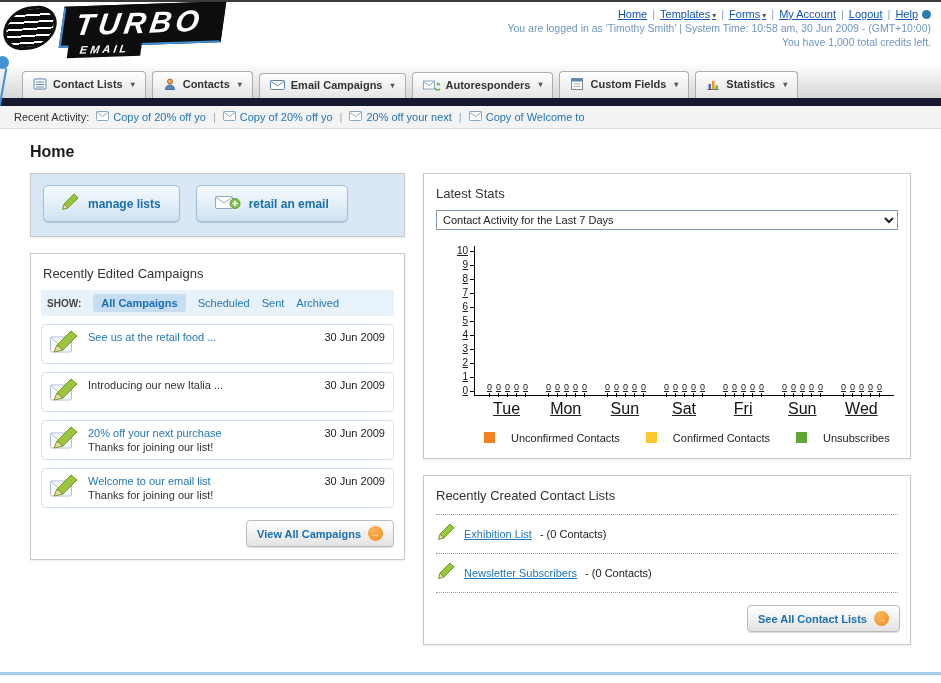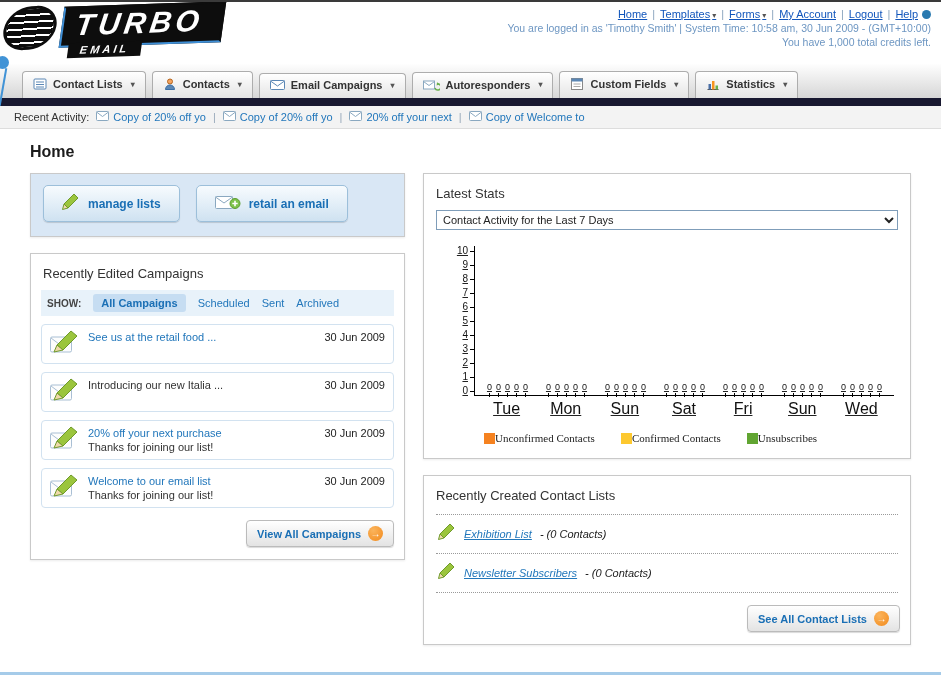--- a/index.html
+++ b/index.html
@@ -144,26 +144,26 @@
   .plot { height: 150px; border-left: 1px solid #000; border-bottom: 1px solid #000; display: flex; }
   .plot-groups { flex: 1; display: flex; align-items: flex-end; padding: 0 3px; }
   .day-group { flex: 1; display: flex; justify-content: center; gap: 4px; }
   .zero-cell { display: flex; flex-direction: column; align-items: center; }
   .zval { font-size: 9px; color: #111; line-height: 1; margin-bottom: 1px; }
   .ztick { width: 1px; height: 4px; background: #000; margin-bottom: -2px; }
   .x-labels { display: flex; padding: 4px 3px 0; }
   .x-label { flex: 1; text-align: center; font-size: 16px; color: #111; }
   .legend { margin: 14px 0 14px 60px; font-size: 11px; color: #222; }
   .legend-row { display: flex; gap: 26px; margin-bottom: 7px; }
-  .legend-item { display: inline-flex; align-items: flex-end; gap: 0; font-family: Liberation Serif, serif; }
+  .legend-item { display: inline-flex; align-items: flex-start; gap: 16px; }
   .swatch { width: 11px; height: 11px; display: inline-block; flex: none; }
 
   
   .cl-head { padding: 10px 12px 10px; }
-  .cl-list { margin: 0 12px; font-style: italic; }
+  .cl-list { margin: 0 12px; }
   .cl-item { display: flex; align-items: center; gap: 8px; padding: 8px 2px; border-top: 1px dotted #9a9a9a; }
   .cl-item:last-child { border-bottom: 1px dotted #9a9a9a; }
   .cl-link { color: #2277bb; font-size: 11px; text-decoration: underline; cursor: pointer; }
   .cl-suffix { font-size: 11px; color: #222; }
 
   .bottom-line { position: absolute; left: 0; right: 0; bottom: 8px; height: 3px; background: #a5cbe9; }
 </style>
 </head>
 <body>
 

